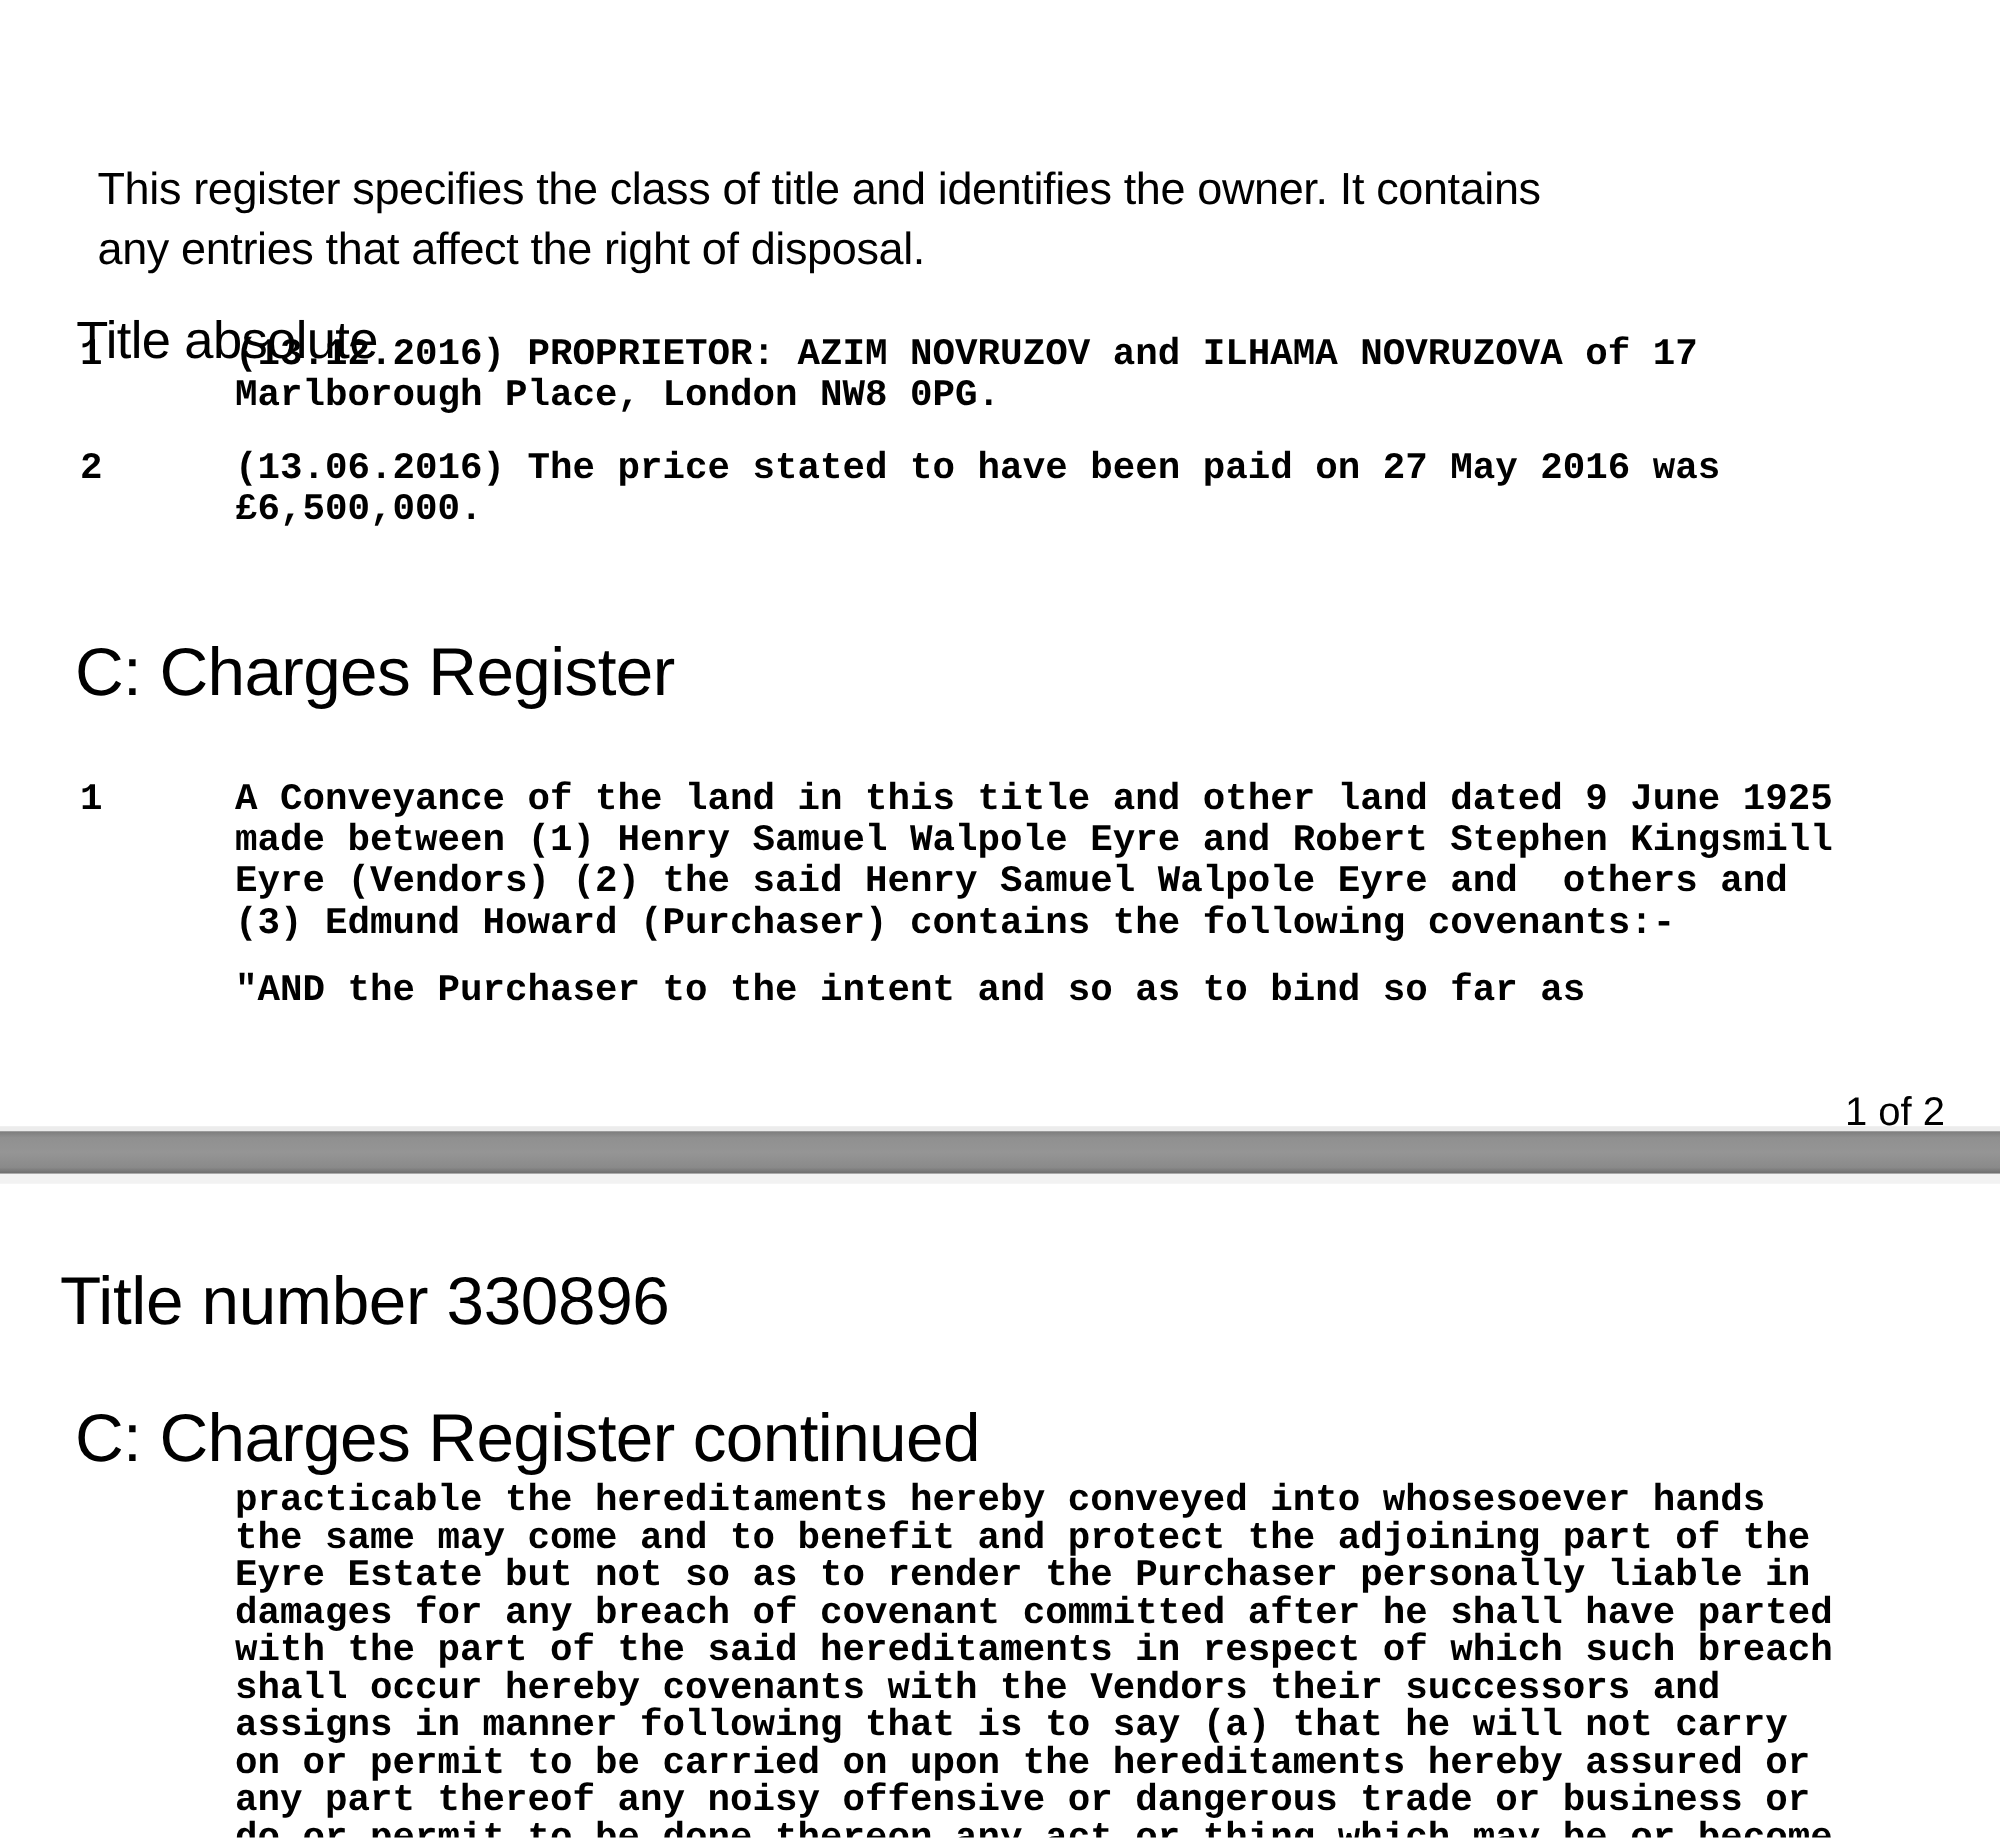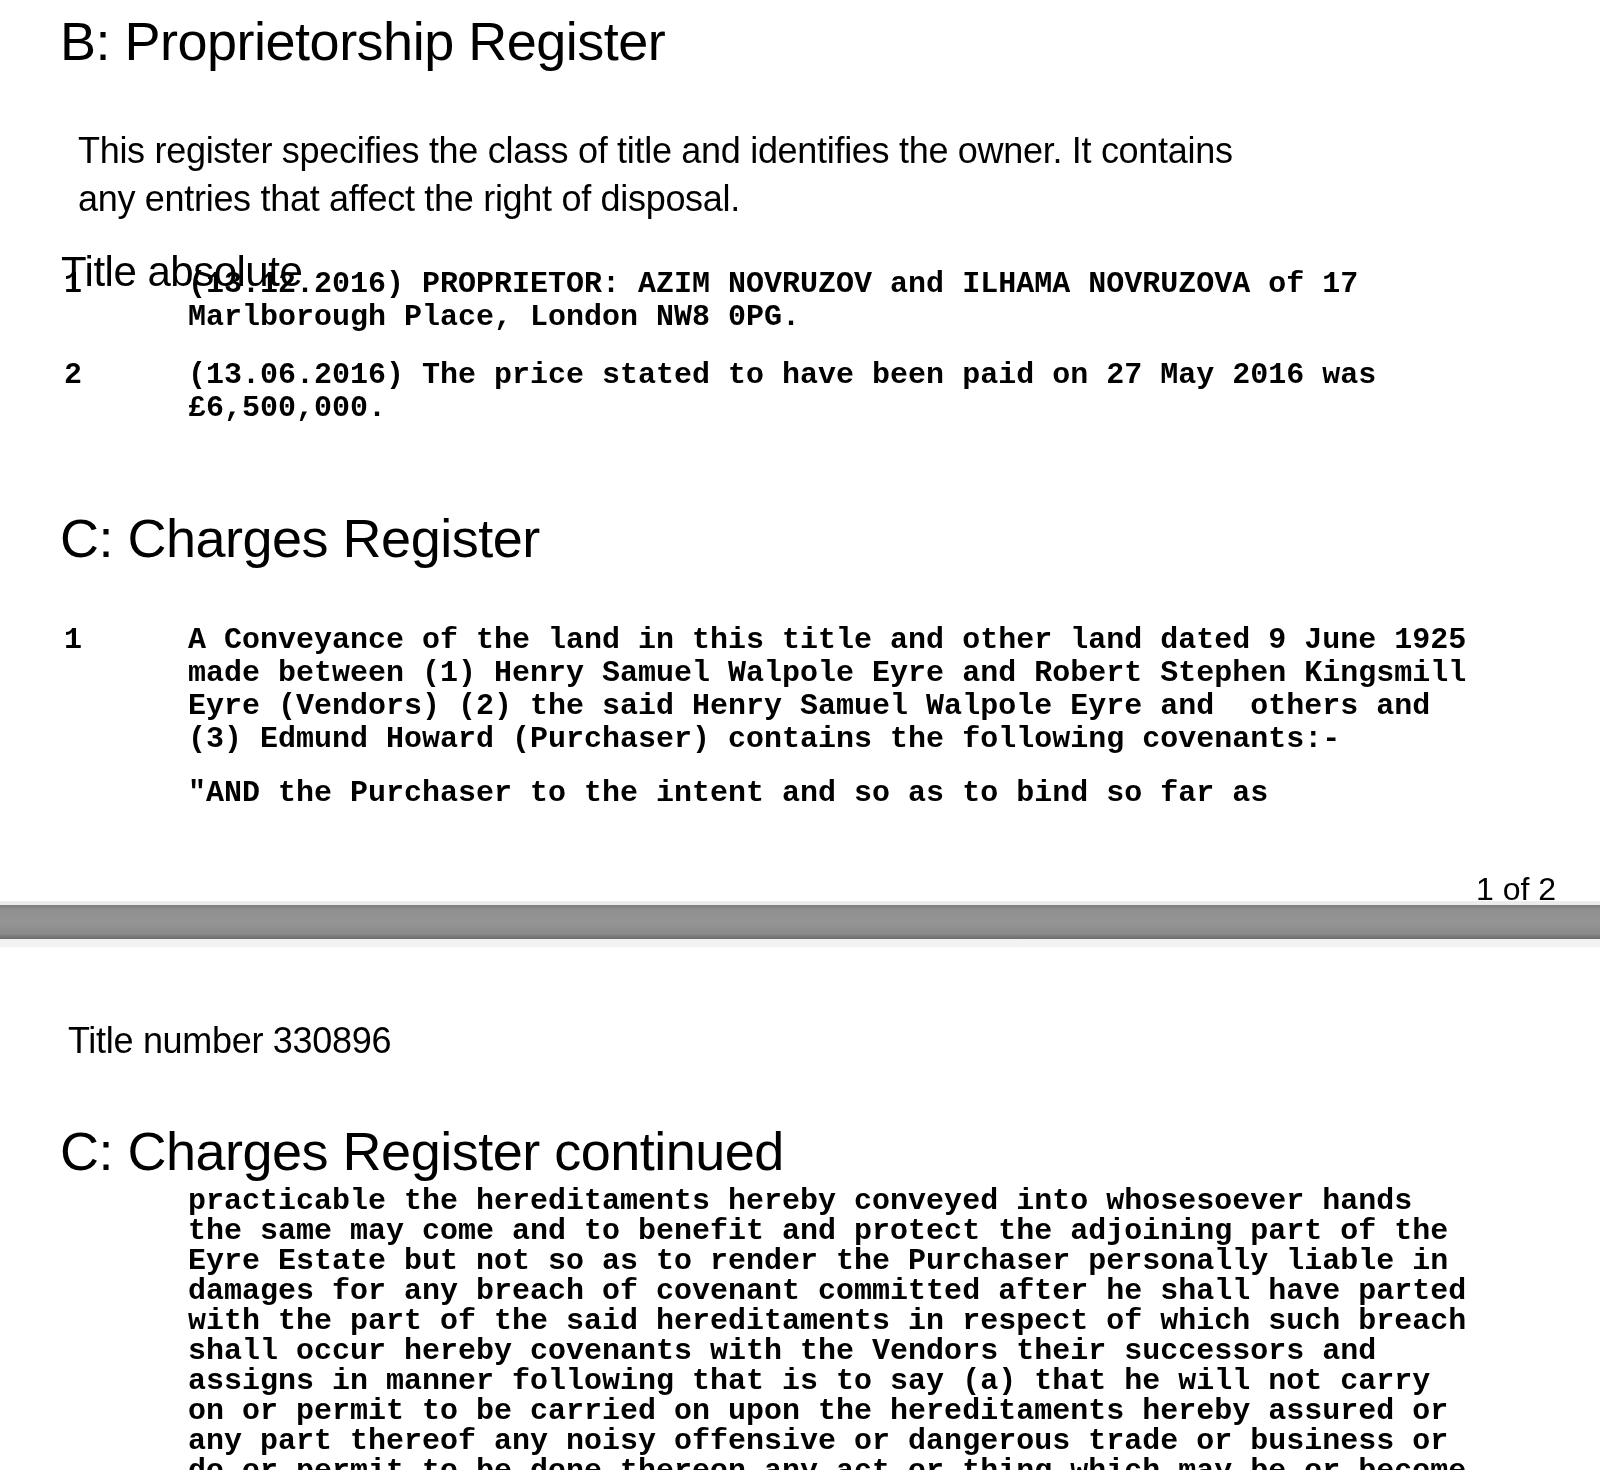--- a/index.html
+++ b/index.html
@@ -13,21 +13,21 @@
     font-size:54px;line-height:62px;letter-spacing:-0.5px;
     font-family:"Liberation Sans",sans-serif;white-space:pre;
   }
   .h2{
     font-size:42px;line-height:58px;letter-spacing:-0.5px;white-space:pre;margin-top:48px;
   }
   .intro{
     font-size:36px;line-height:48px;letter-spacing:-0.3px;white-space:pre;
   }
   .titlenum{
-    font-size:36px;line-height:50px;letter-spacing:-0.3px;white-space:pre;margin-left:20px;
+    font-size:54px;line-height:50px;letter-spacing:-0.3px;white-space:pre;
   }
   .mono{
     font-family:"Liberation Mono","DejaVu Sans Mono",monospace;
     font-size:30px;font-weight:700;white-space:pre;
   }
   .p1lines{line-height:33px;}
   .p2lines{line-height:30px;}
   .entry{position:absolute;left:0;width:1600px;}
   .entry .num{position:absolute;left:64px;top:0;}
   .entry .txt{position:absolute;left:188px;top:0;}
@@ -41,21 +41,20 @@
     position:absolute;top:4px;left:0;width:100%;height:34px;
     background:linear-gradient(180deg,#7d7d7d 0%,#909090 15%,#959595 50%,#8a8a8a 85%,#6a6a6a 100%);
   }
   .divider-edge-bottom{position:absolute;top:38px;left:0;width:100%;height:8px;background:#f2f2f2;}
 </style>
 </head>
 <body>
 
 <div class="abs" style="top:0;left:0;width:1600px;height:901px;">
 
-  <div class="abs h1" style="top:10px;left:60px;">B: Proprietorship Register</div>
 
   <div class="abs intro" style="top:87px;left:78px;margin-top:40px;">This register specifies the class of title and identifies the owner. It contains
 any entries that affect the right of disposal.</div>
 
   <div class="abs h2" style="top:195px;left:61px;">Title absolute</div>
 
   <div class="entry" style="top:268px;">
     <div class="num mono p1lines">1</div>
     <div class="txt mono p1lines">(13.12.2016) PROPRIETOR: AZIM NOVRUZOV and ILHAMA NOVRUZOVA of 17
 Marlborough Place, London NW8 0PG.</div>

